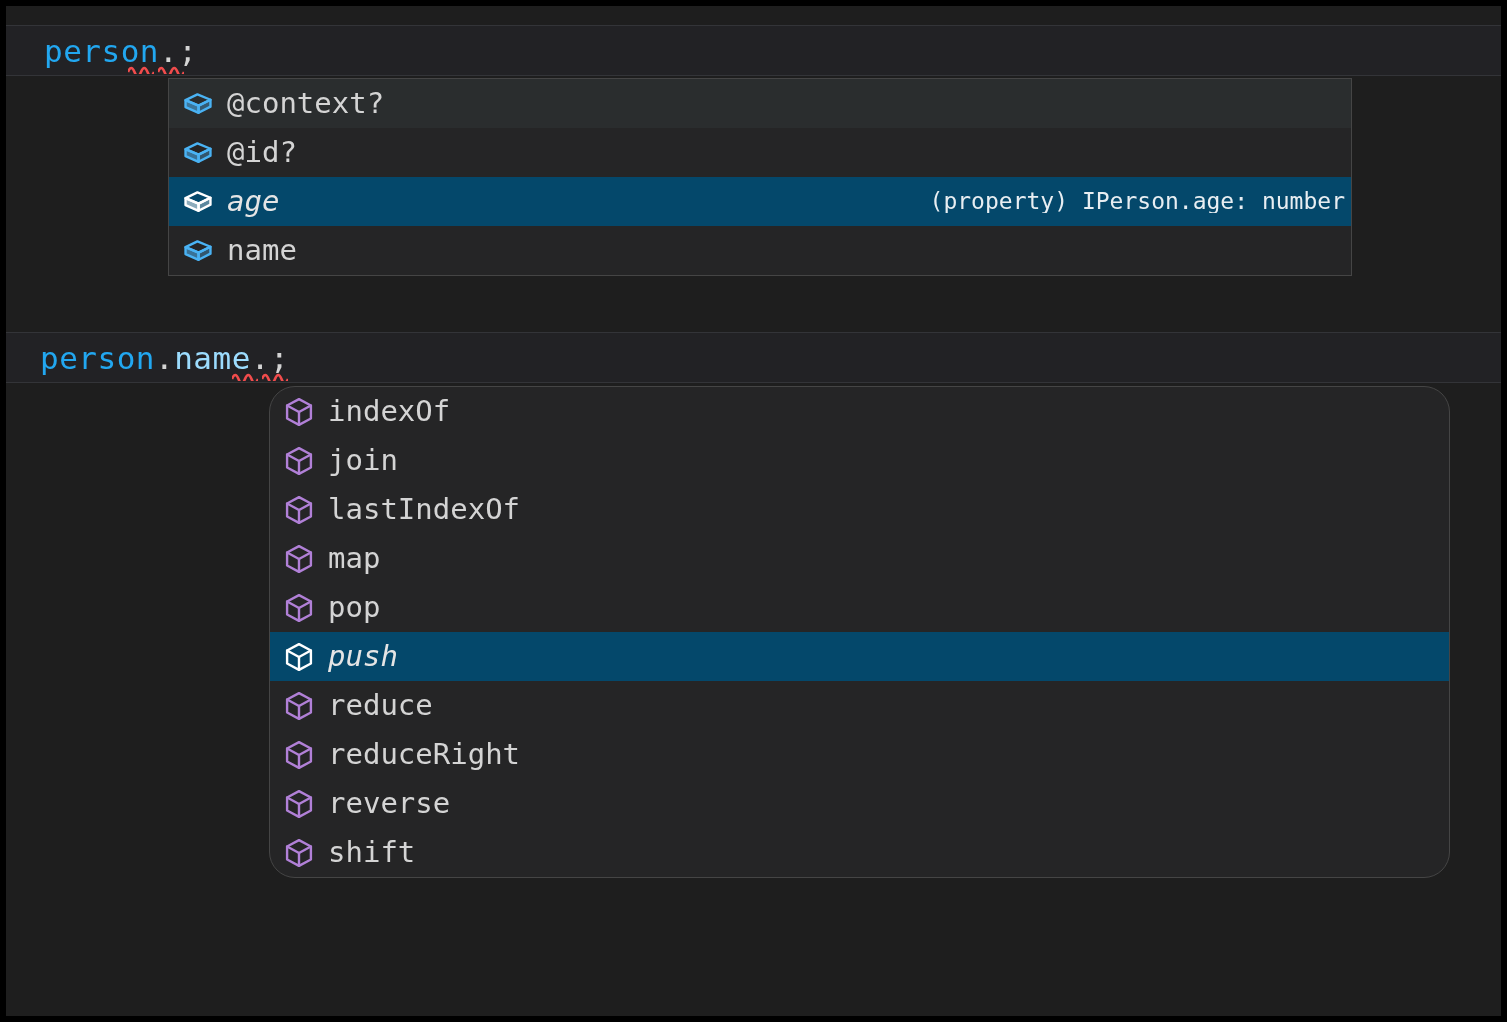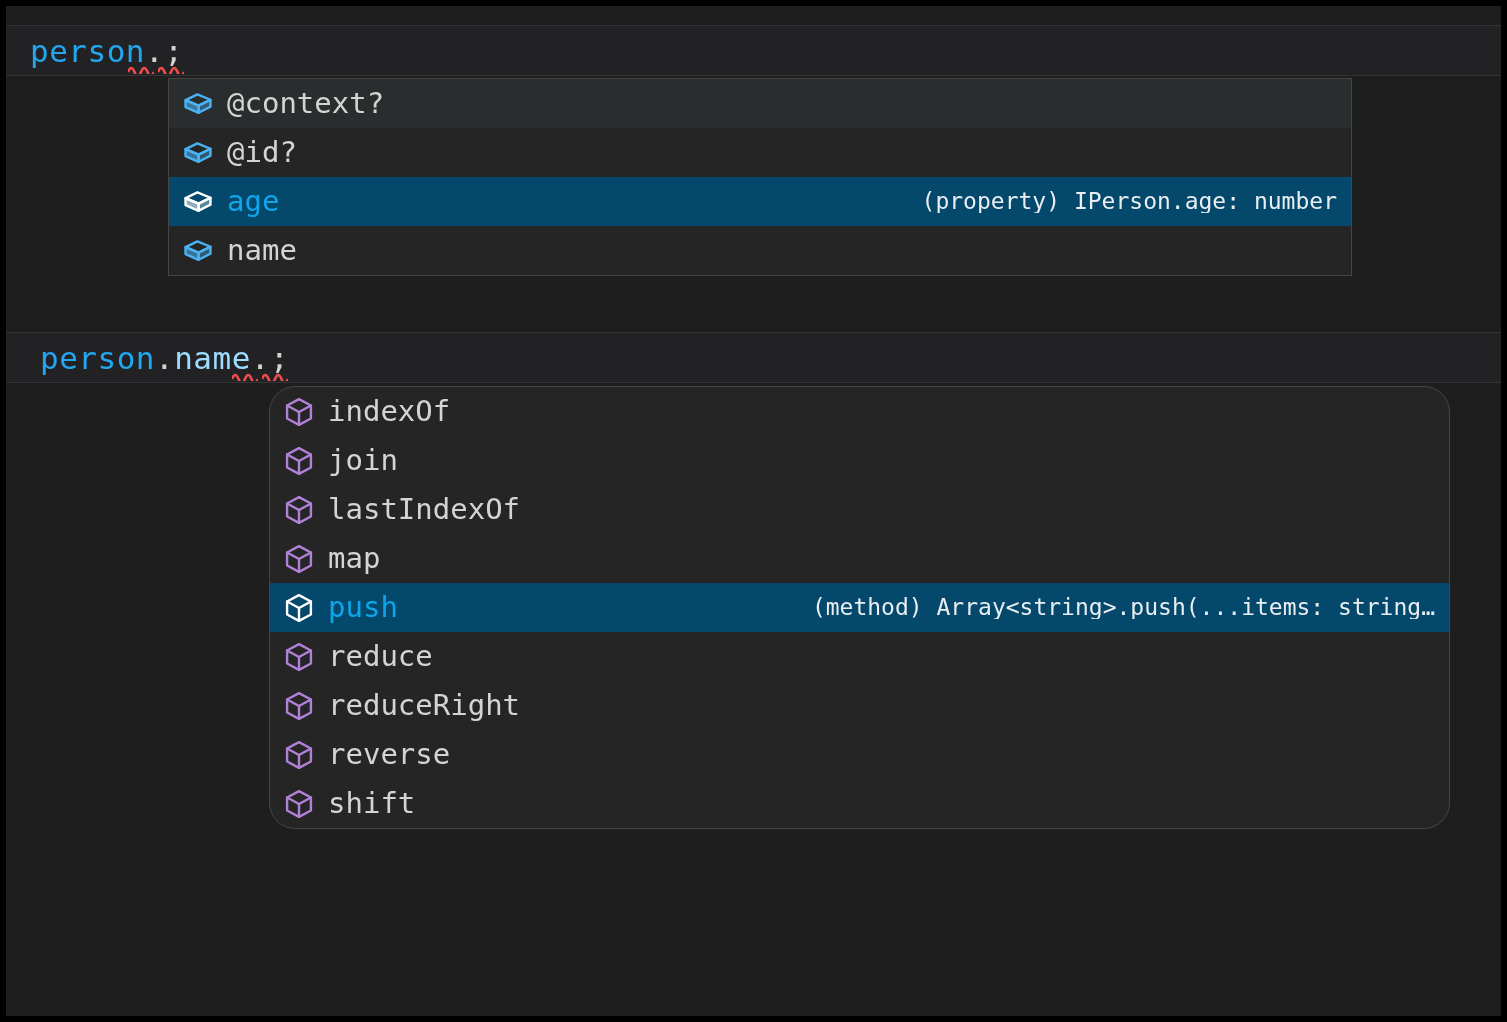--- a/index.html
+++ b/index.html
@@ -84,25 +84,25 @@
     margin-right: 12px;
     display: block;
   }
   .s-label {
     color: #d4d4d4;
     font-family: "DejaVu Sans Mono", "Liberation Mono", monospace;
     font-size: 29px;
     line-height: 29px;
     white-space: pre;
   }
-  .suggest-row.selected .s-label { color: #0ea5e9; }
+  .suggest-row.selected .s-label { color: #e5e5e5; font-style: italic; }
 
   .s-detail {
     margin-left: auto;
-    padding-right: 14px;
+    padding-right: 6px;
     color: #e8eef2;
     font-family: "DejaVu Sans Mono", "Liberation Mono", monospace;
     font-size: 23px;
     line-height: 23px;
     white-space: pre;
     overflow: hidden;
     text-overflow: clip;
   }
 </style>
 </head>
@@ -111,21 +111,21 @@
 <div id="screen">
 
   <div class="divider" style="top:19px;"></div>
   <div class="code-line" style="top:20px; height:49px;"></div>
   <div class="divider" style="top:69px;"></div>
 
   <div class="divider" style="top:326px;"></div>
   <div class="code-line" style="top:327px; height:49px;"></div>
   <div class="divider" style="top:376px;"></div>
 
-  <div class="code" style="left:24px; top:30px;text-align:right;"><span class="tok-ident">person</span><span class="tok-punct">.</span><span class="tok-punct">;</span></div>
+  <div class="code" style="left:38px; top:30px;text-align:right;"><span class="tok-ident">person</span><span class="tok-punct">.</span><span class="tok-punct">;</span></div>
 
   <div class="squiggle" style="left:122px; top:58px; width:26px;">
     <svg width="26" height="10" viewBox="0 0 26 10">
       <path d="M0 8 Q 3.25 0 6.5 8 T 13 8 T 19.5 8 T 26 8" fill="none" stroke="#f14c4c" stroke-width="2.6"></path>
     </svg>
   </div>
   <div class="squiggle" style="left:152px; top:58px; width:26px;">
     <svg width="26" height="10" viewBox="0 0 26 10">
       <path d="M0 8 Q 3.25 0 6.5 8 T 13 8 T 19.5 8 T 26 8" fill="none" stroke="#f14c4c" stroke-width="2.6"></path>
     </svg>
@@ -230,30 +230,39 @@
       <div class="suggest-row">
         <svg class="s-icon" viewBox="0 0 24 24">
           <g fill="none" stroke="#b180d7" stroke-width="1.7" stroke-linejoin="round" stroke-linecap="round">
             <path d="M12 2.9 L20.4 7.4 L20.4 16.6 L12 21.1 L3.6 16.6 L3.6 7.4 Z"></path>
             <path d="M3.6 7.4 L12 12.0 L20.4 7.4"></path>
             <path d="M12 12.0 L12 21.1"></path>
           </g>
         </svg>
         <span class="s-label">map</span>
       </div>
+      <div class="suggest-row">
+        <svg class="s-icon" viewBox="0 0 24 24">
+          <g fill="none" stroke="#b180d7" stroke-width="1.7" stroke-linejoin="round" stroke-linecap="round">
+            <path d="M12 2.9 L20.4 7.4 L20.4 16.6 L12 21.1 L3.6 16.6 L3.6 7.4 Z"></path>
+            <path d="M3.6 7.4 L12 12.0 L20.4 7.4"></path>
+            <path d="M12 12.0 L12 21.1"></path>
+          </g>
+        </svg>
+        <span class="s-label">pop</span>
+      </div>
       <div class="suggest-row selected">
         <svg class="s-icon" viewBox="0 0 24 24">
           <g fill="none" stroke="#ffffff" stroke-width="1.7" stroke-linejoin="round" stroke-linecap="round">
             <path d="M12 2.9 L20.4 7.4 L20.4 16.6 L12 21.1 L3.6 16.6 L3.6 7.4 Z"></path>
             <path d="M3.6 7.4 L12 12.0 L20.4 7.4"></path>
             <path d="M12 12.0 L12 21.1"></path>
           </g>
         </svg>
         <span class="s-label">push</span>
-        <span class="s-detail">(method) Array&lt;string&gt;.push(...items: string…</span>
       </div>
       <div class="suggest-row">
         <svg class="s-icon" viewBox="0 0 24 24">
           <g fill="none" stroke="#b180d7" stroke-width="1.7" stroke-linejoin="round" stroke-linecap="round">
             <path d="M12 2.9 L20.4 7.4 L20.4 16.6 L12 21.1 L3.6 16.6 L3.6 7.4 Z"></path>
             <path d="M3.6 7.4 L12 12.0 L20.4 7.4"></path>
             <path d="M12 12.0 L12 21.1"></path>
           </g>
         </svg>
         <span class="s-label">reduce</span>

